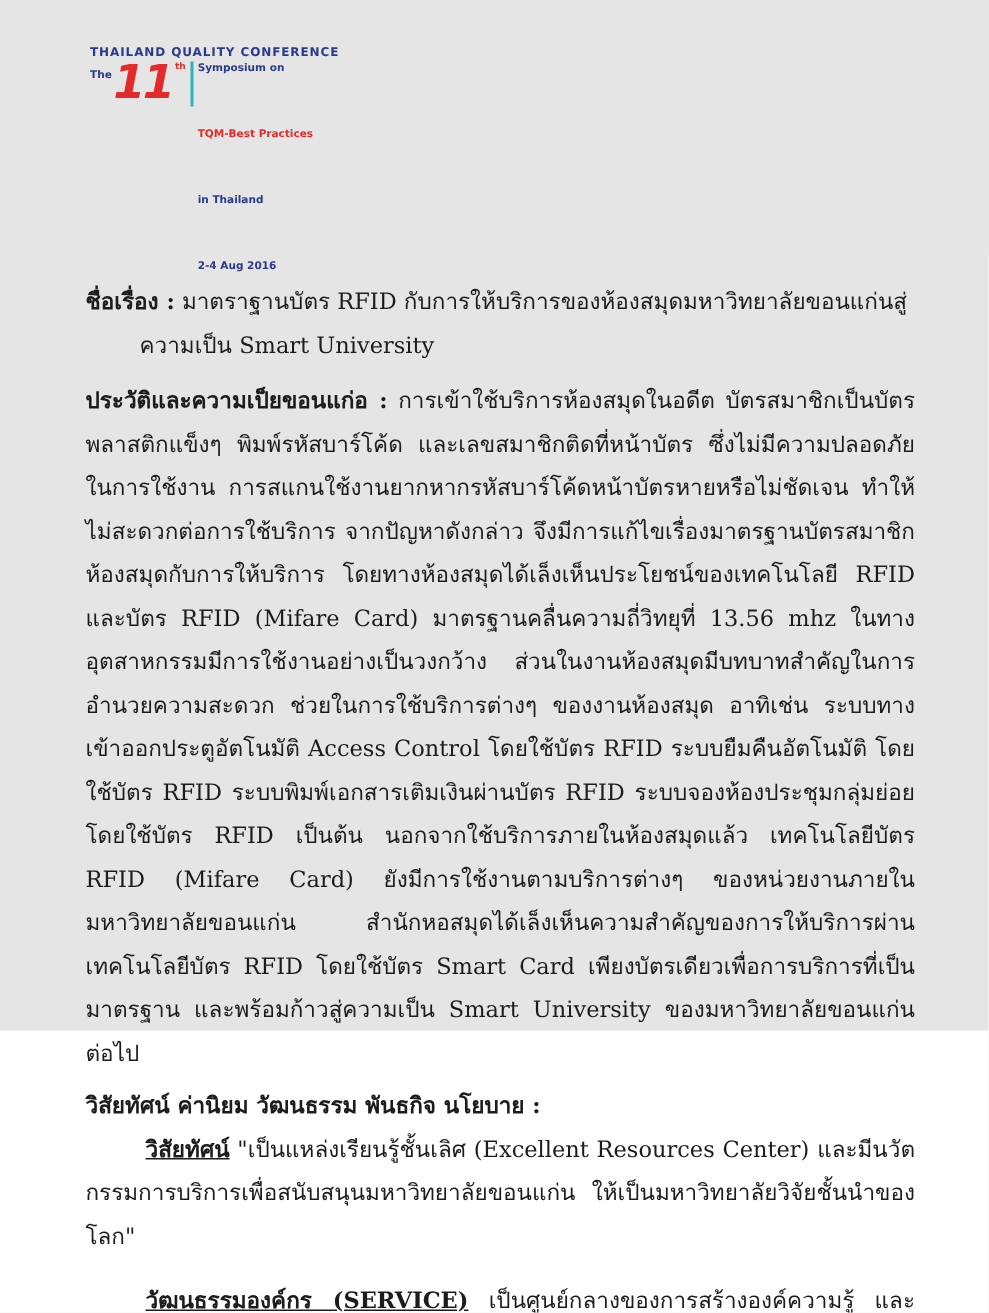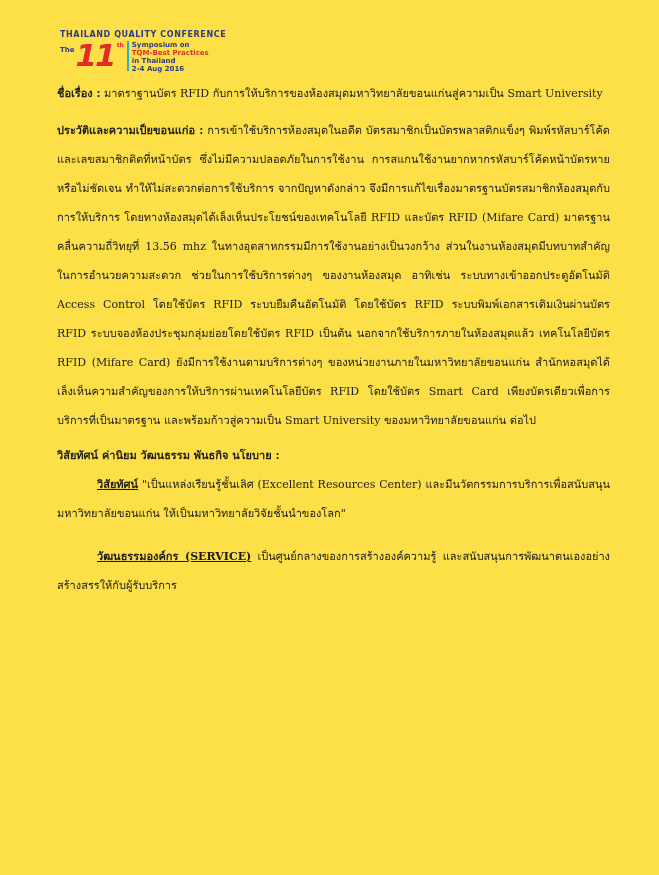--- a/index.html
+++ b/index.html
@@ -6,22 +6,22 @@
   html, body { background: #ffffff; }
   body {
     width: 659px;
     height: 875px;
     font-family: "DejaVu Serif", "Liberation Serif", serif;
     color: #1c1c1c;
     overflow: hidden;
   }
   .page {
     width: 659px;
-    height: 875px;
-    background: #fde047;
+    height: 687px;
+    background: #e5e5e5;
     padding: 30px 49px 20px 57px;
   }
   
   .logo { margin-left: 3px; margin-bottom: 6px; width: 180px; }
   .logo-line1 {
     font-family: "DejaVu Sans", "Liberation Sans", sans-serif;
     font-size: 8px; font-weight: bold; letter-spacing: 0.6px;
     white-space: nowrap;
   }
   .logo-row2 { display: flex; align-items: flex-start; margin-top: 1px; }
@@ -32,32 +32,32 @@
   .logo-num {
     font-family: "DejaVu Sans", sans-serif;
     font-size: 31px; font-weight: bold; font-style: italic;
     line-height: 30px; letter-spacing: -2px; margin-right: 2px;
   }
   .logo-th {
     font-family: "DejaVu Sans", sans-serif;
     font-size: 6px; font-weight: bold; margin-top: 1px; margin-right: 2px;
   }
   .logo-bar { width: 2px; height: 30px; background: #2ab3c4; margin: 1px 3px 0 1px; }
-  .logo-col { display: flex; flex-direction: column; margin-top: 1px; }
+  .logo-col { display: flex; flex-direction: column; margin-top: 1px; gap: 36px; }
   .logo-col span {
     font-family: "DejaVu Sans", sans-serif;
     font-size: 7px; font-weight: bold; line-height: 8px; white-space: nowrap;
   }
   
   .doc-heading {
     text-align: center; font-weight: bold; font-size: 15px;
     margin: 10px 0 18px 0; letter-spacing: 0.5px;
   }
   .para {
-    font-size: 11px;
+    font-size: 15px;
     line-height: 29px;
     text-align: justify;
   }
   .title-block {
     padding-left: 36px; text-indent: -36px;
     text-align: left; margin-bottom: 8px;
   }
   .b { font-weight: bold; }
   .bu { font-weight: bold; text-decoration: underline; }
   .indent { text-indent: 40px; }

